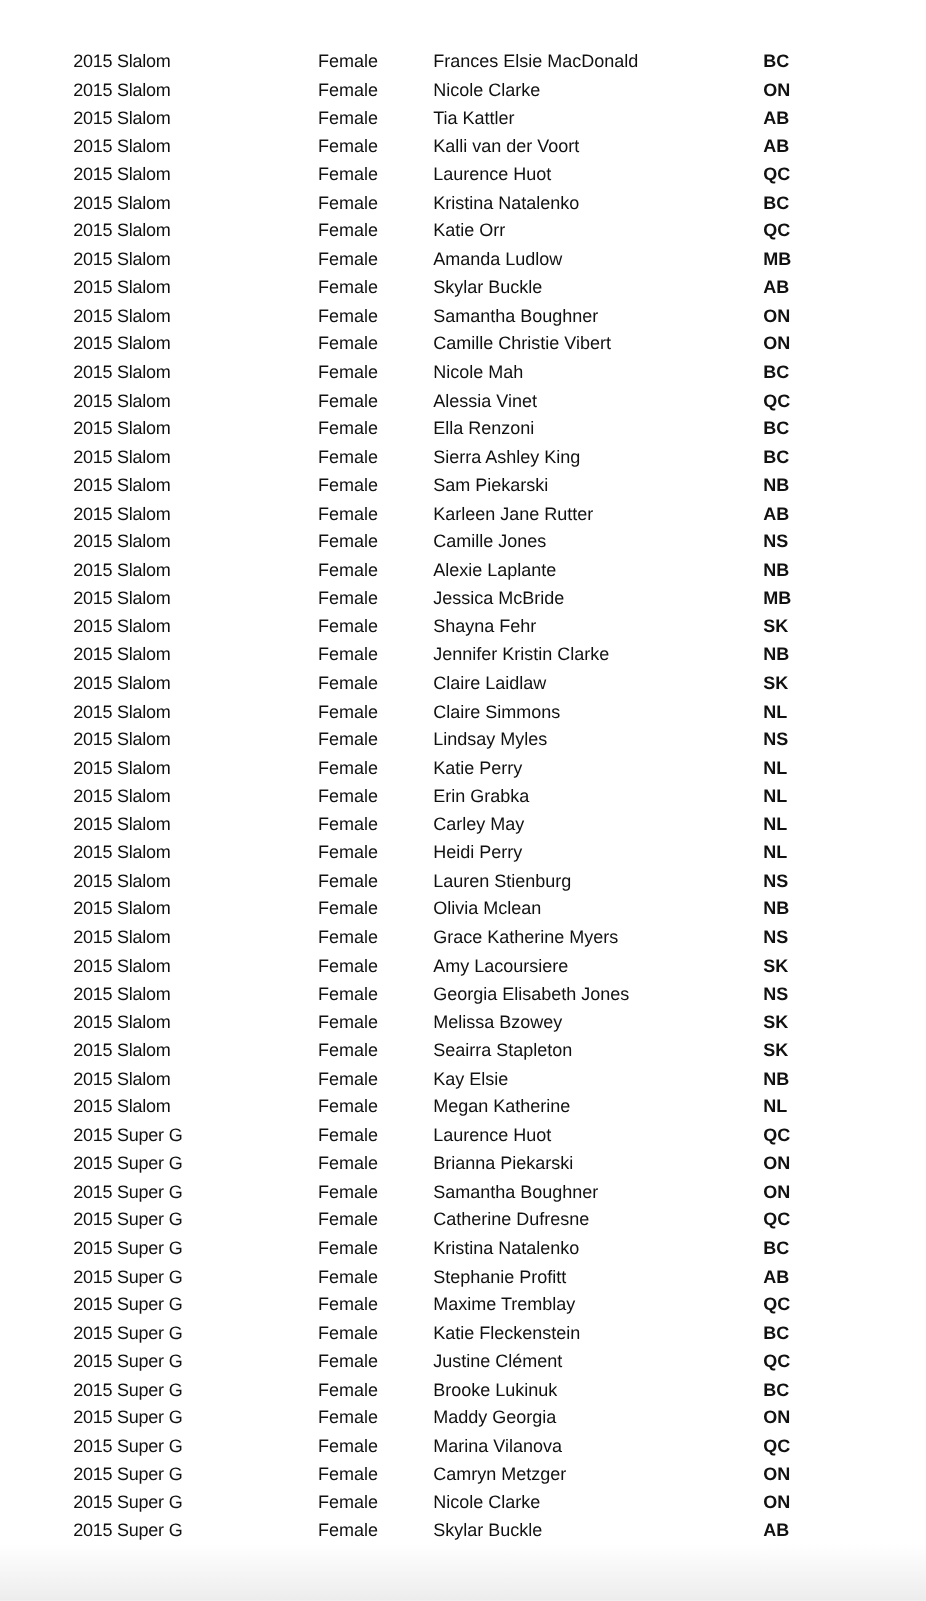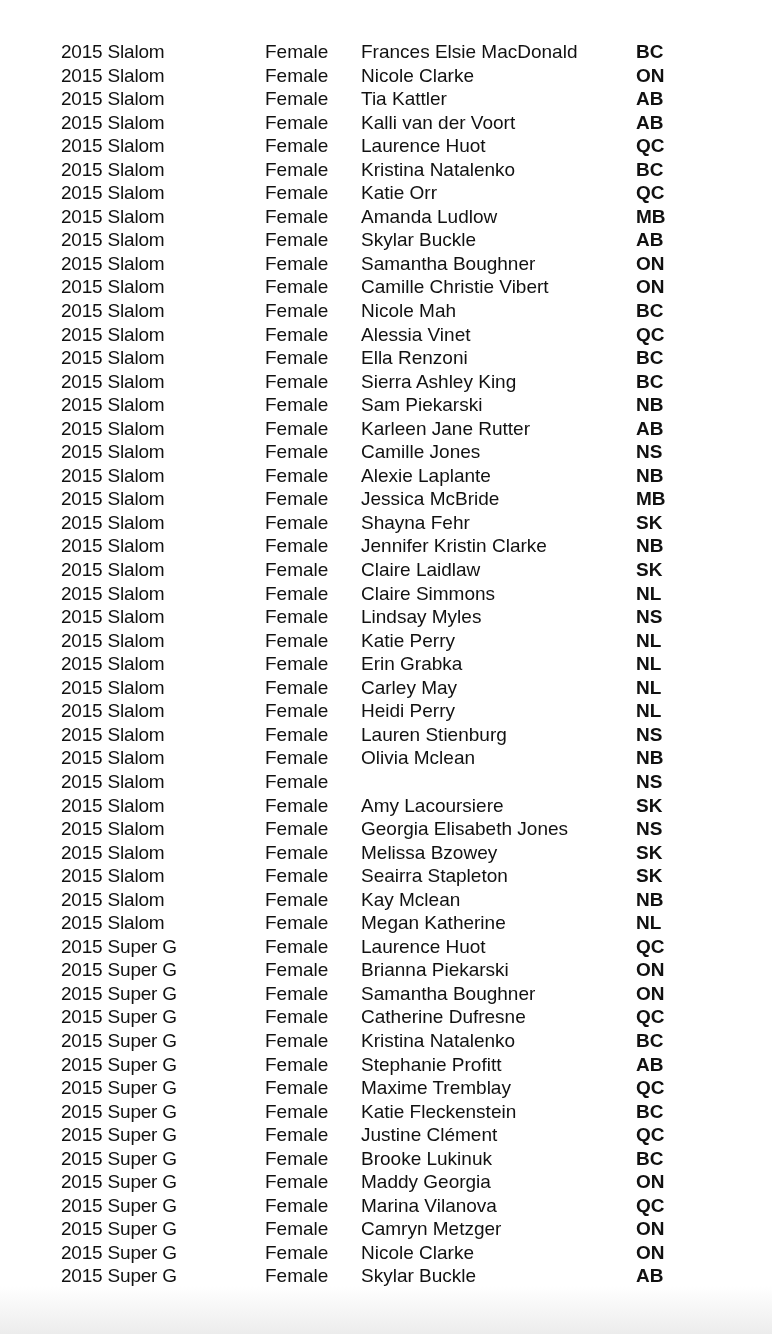--- a/index.html
+++ b/index.html
@@ -24,21 +24,21 @@
     }
     .rows {
       position: absolute;
       left: 0;
       top: 40px;
       width: 772px;
     }
     .row {
       position: relative;
       height: 23.55px;
-      font-size: 19px;
+      font-size: 15px;
       line-height: 23.55px;
       white-space: nowrap;
     }
     .cell {
       position: absolute;
       top: 0;
     }
     .c-event { left: 61px; letter-spacing: -0.2px; }
     .c-gender { left: 265px; }
     .c-name { left: 361px; }
@@ -271,20 +271,21 @@
   <div class="row">
     <span class="cell c-event">2015 Slalom</span>
     <span class="cell c-gender">Female</span>
     <span class="cell c-name">Olivia Mclean</span>
     <span class="cell c-prov">NB</span>
   </div>
 
   <div class="row">
     <span class="cell c-event">2015 Slalom</span>
     <span class="cell c-gender">Female</span>
+    <span class="cell c-name">Grace Katherine Myers</span>
     <span class="cell c-prov">NS</span>
   </div>
 
   <div class="row">
     <span class="cell c-event">2015 Slalom</span>
     <span class="cell c-gender">Female</span>
     <span class="cell c-name">Amy Lacoursiere</span>
     <span class="cell c-prov">SK</span>
   </div>
 
@@ -305,21 +306,21 @@
   <div class="row">
     <span class="cell c-event">2015 Slalom</span>
     <span class="cell c-gender">Female</span>
     <span class="cell c-name">Seairra Stapleton</span>
     <span class="cell c-prov">SK</span>
   </div>
 
   <div class="row">
     <span class="cell c-event">2015 Slalom</span>
     <span class="cell c-gender">Female</span>
-    <span class="cell c-name">Kay Mclean</span>
+    <span class="cell c-name">Kay Elsie</span>
     <span class="cell c-prov">NB</span>
   </div>
 
   <div class="row">
     <span class="cell c-event">2015 Slalom</span>
     <span class="cell c-gender">Female</span>
     <span class="cell c-name">Megan Katherine</span>
     <span class="cell c-prov">NL</span>
   </div>
 

